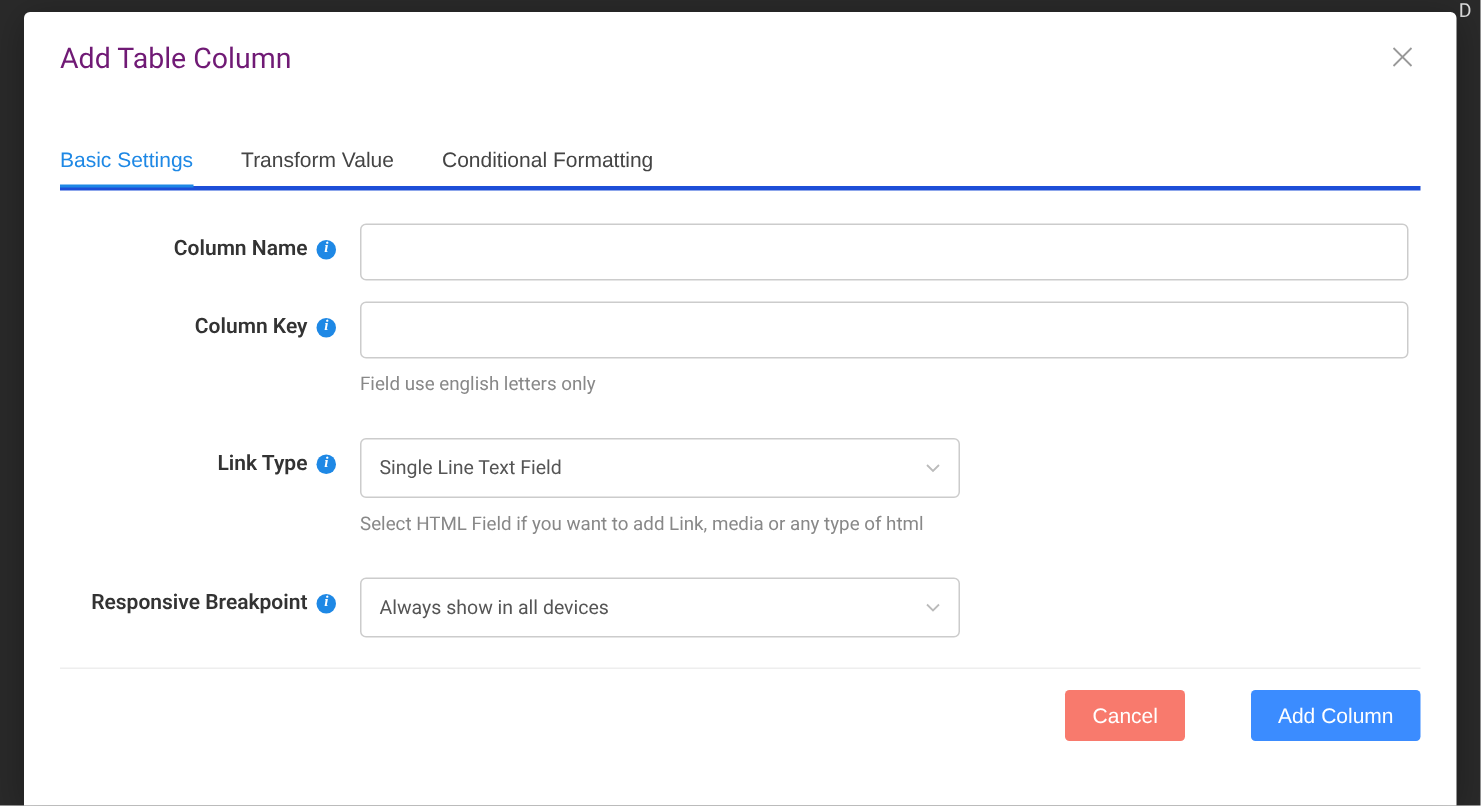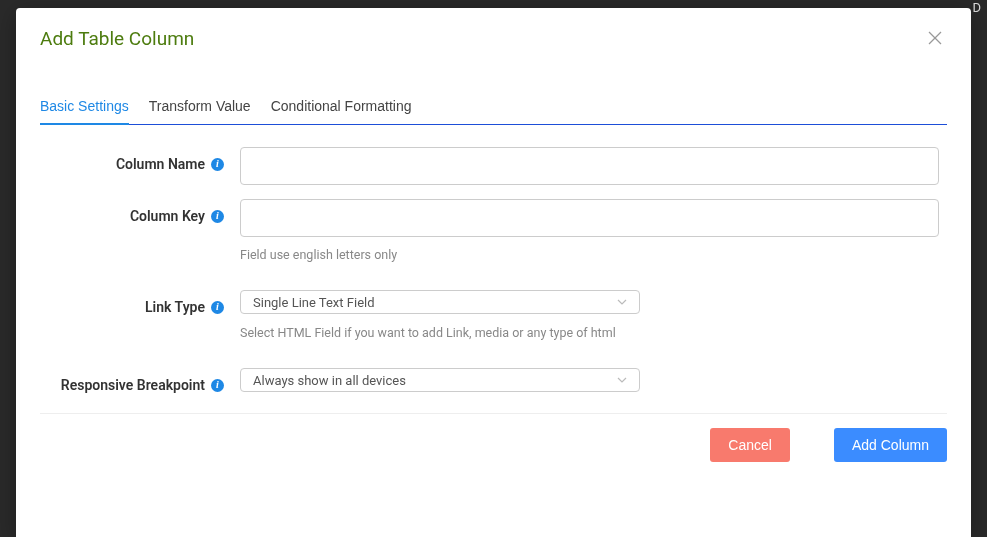--- a/index.html
+++ b/index.html
@@ -25,21 +25,21 @@
     }
     .modal-header {
       padding: 18px 24px 16px 24px;
       display: flex;
       justify-content: space-between;
       align-items: center;
     }
     .modal-title {
       font-size: 19px;
       font-weight: 400;
-      color: #4d7c0f;
+      color: #701a75;
     }
     .close-btn {
       width: 24px;
       height: 24px;
       display: flex;
       align-items: center;
       justify-content: center;
       cursor: pointer;
       color: #999999;
       font-size: 18px;
@@ -47,22 +47,22 @@
       border: none;
     }
     .close-btn svg { display: block; }
     .modal-body {
       padding: 0 24px 24px 24px;
       flex: 1;
       overflow: auto;
     }
     .tabs {
       display: flex;
-      gap: 20px;
-      border-bottom: 1px solid #1d4ed8;
+      gap: 32px;
+      border-bottom: 3px solid #1d4ed8;
       margin-top: 24px;
     }
     .tab {
       padding: 8px 0 10px 0;
       font-size: 14px;
       color: #444444;
       cursor: pointer;
       position: relative;
       background: none;
       border: none;
@@ -128,21 +128,21 @@
       height: 38px;
       border: 1px solid #cccccc;
       border-radius: 4px;
       padding: 0 12px;
       font-size: 14px;
       color: #333333;
       outline: none;
     }
     .select-wrap {
       width: 400px;
-      height: 24px;
+      height: 40px;
       border: 1px solid #cccccc;
       border-radius: 4px;
       padding: 0 12px;
       font-size: 13px;
       color: #555555;
       display: flex;
       align-items: center;
       justify-content: space-between;
       cursor: pointer;
       background: #ffffff;

